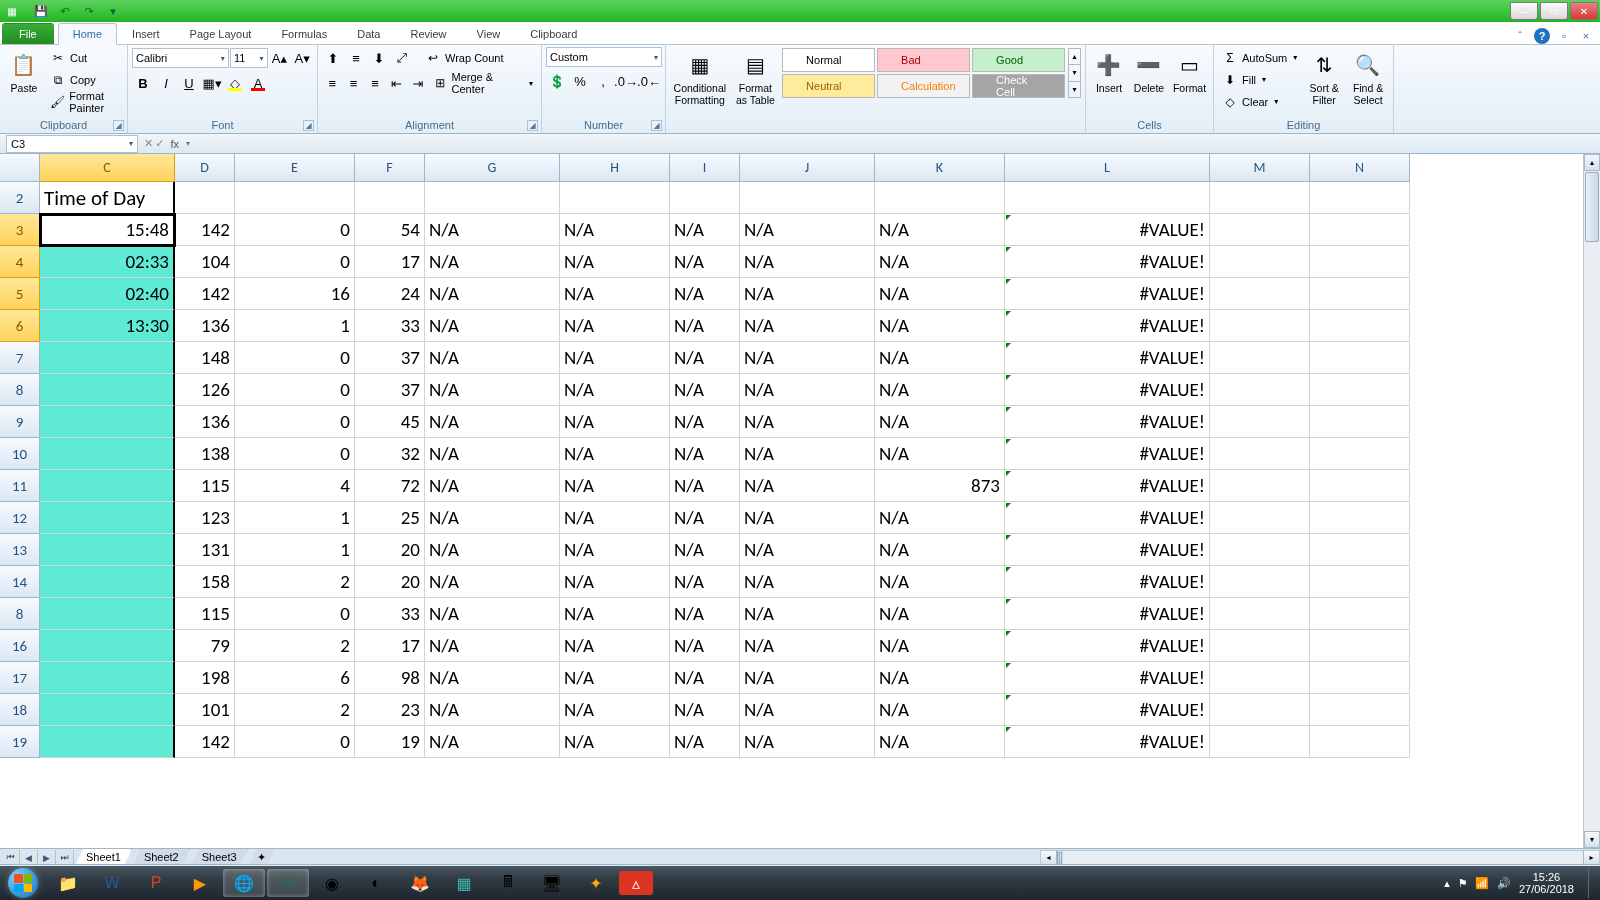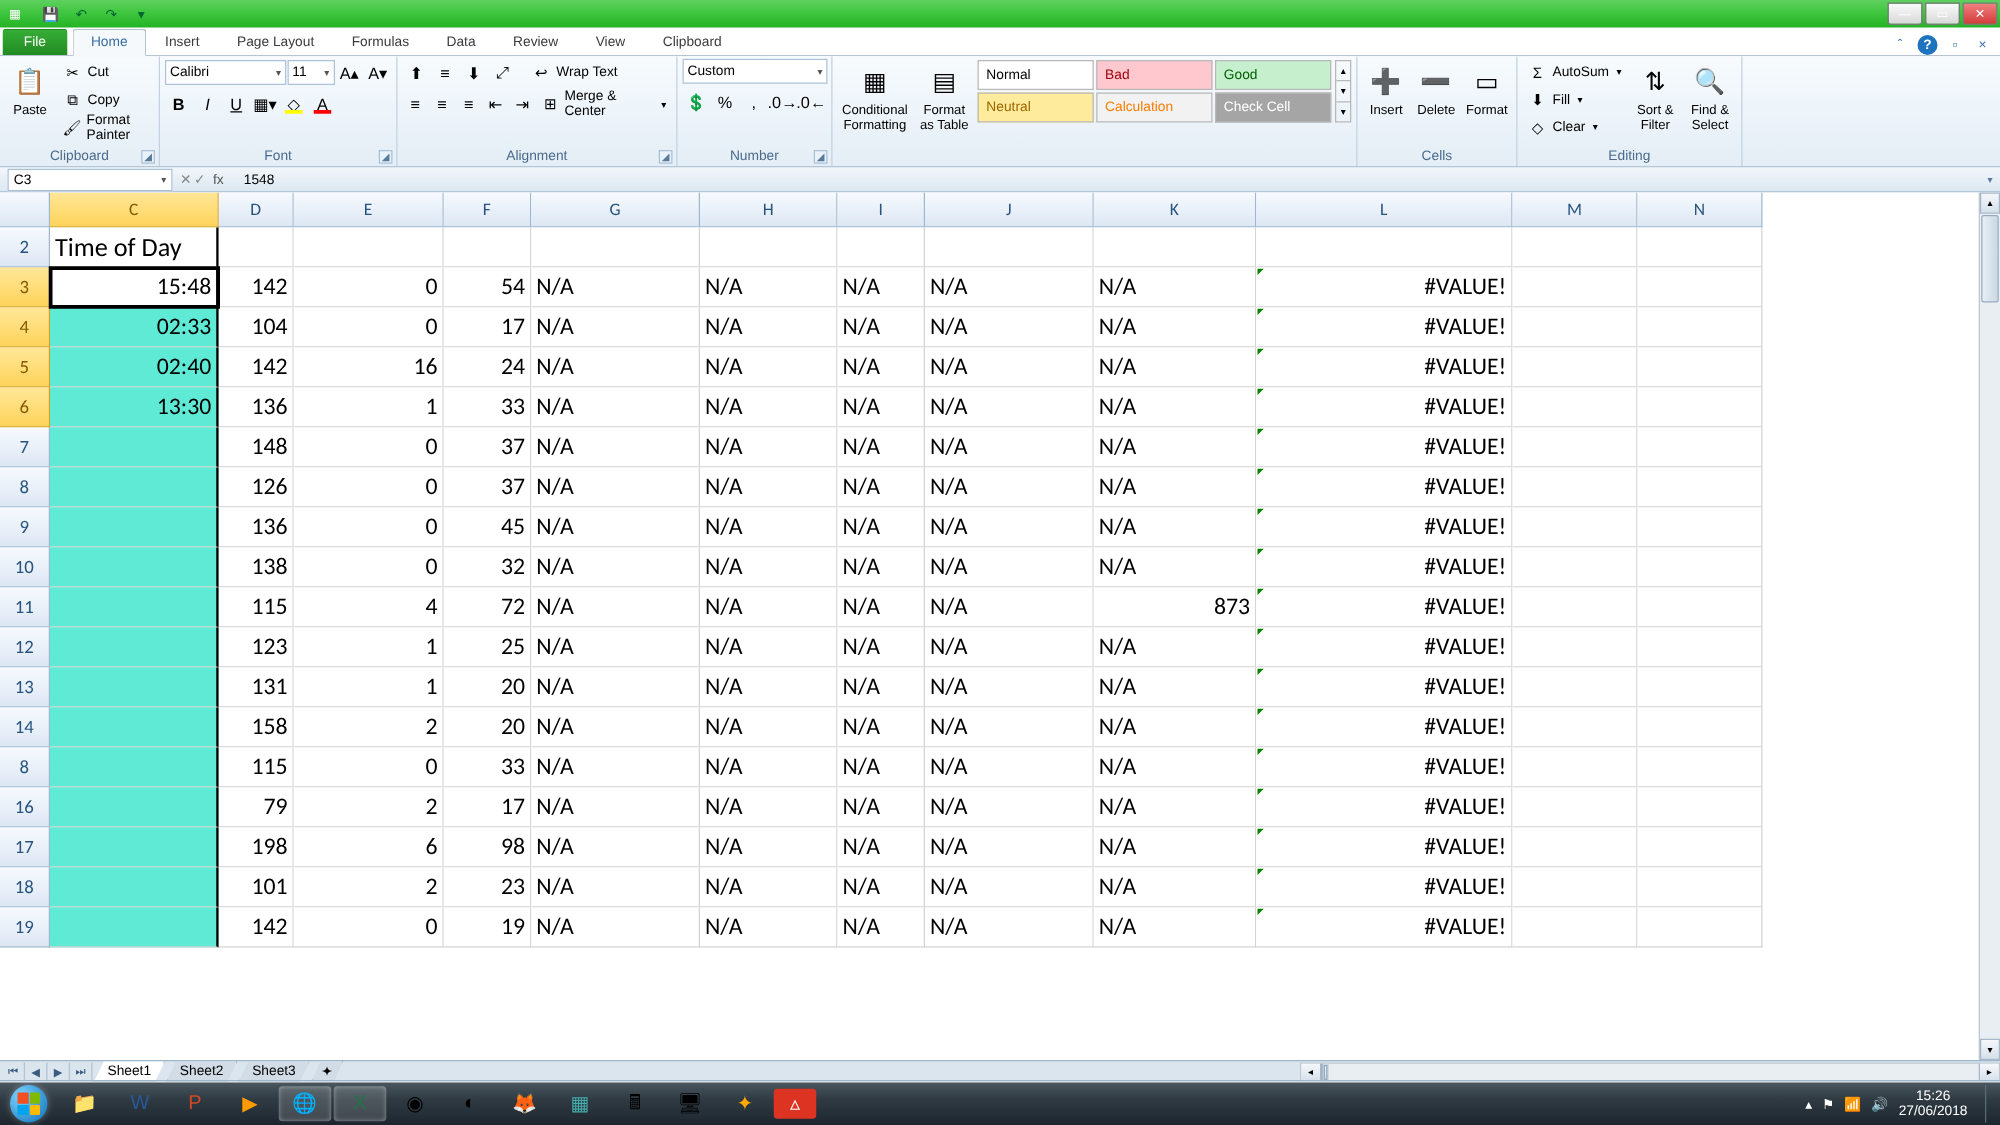--- a/index.html
+++ b/index.html
@@ -27,32 +27,32 @@
 .bigbtn{display:flex;flex-direction:column;align-items:center;justify-content:center;padding:2px 6px;gap:2px;cursor:pointer;min-width:40px}
 .bigbtn .ic{width:32px;height:32px;display:flex;align-items:center;justify-content:center;font-size:20px}
 .bigbtn .lb{font-size:10.5px;text-align:center;line-height:1.1}
 .col{display:flex;flex-direction:column;gap:1px}
 .smbtn{display:flex;align-items:center;gap:4px;padding:1px 4px;cursor:pointer;height:21px;font-size:11px}
 .smbtn .ic{width:16px;height:16px;display:flex;align-items:center;justify-content:center;font-size:12px}
 .row{display:flex;gap:1px;align-items:center;height:22px}
 .ddl{border:1px solid #abc3d8;background:#fff;height:20px;display:flex;align-items:center;padding:0 3px;font-size:11px}
 .ddl .arr{margin-left:auto;font-size:8px;color:#555;padding-left:4px}
 .iconbtn{width:22px;height:22px;display:flex;align-items:center;justify-content:center;cursor:pointer;border:1px solid transparent;font-size:13px}
-.stylebox{border:1px solid #b8b8b8;width:93px;height:24px;display:flex;align-items:center;padding:0 6px;font-size:11px;margin:1px}
+.stylebox{border:1px solid #b8b8b8;width:93px;height:24px;display:flex;align-items:center;padding:0 23px;font-size:11px;margin:1px}
 .stylebox.n{background:#fff}
 .stylebox.bad{background:#ffc7ce;color:#9c0006}
 .stylebox.good{background:#c6efce;color:#006100}
 .stylebox.neutral{background:#ffeb9c;color:#9c6500}
 .stylebox.calc{background:#f2f2f2;color:#fa7d00;font-style:normal}
 .stylebox.check{background:#a5a5a5;color:#fff}
 .namebox-row{height:20px;background:linear-gradient(#f2f6fa,#dce8f2);border-bottom:1px solid #9db6cc;display:flex;align-items:center}
 .namebox{width:132px;border:1px solid #aac0d5;background:#fff;height:18px;margin:1px 0 1px 6px;display:flex;align-items:center;padding:0 4px;font-size:11px}
 .namebox .arr{margin-left:auto;font-size:8px;color:#555}
 .fx-btns{display:flex;gap:2px;padding:0 6px;color:#888;font-size:11px}
-.fx-lbl{color:#555;font-size:11px;margin-right:14px}
+.fx-lbl{color:#555;font-size:11px;margin-right:1px}
 .fx-input{flex:1;border:none;background:transparent;font-size:11px;outline:none;height:18px;padding-left:2px}
 .grid-wrap{position:absolute;top:154px;left:0;right:0;bottom:52px;background:#fff;overflow:hidden}
 .grid{display:grid;position:absolute;top:0;left:0}
 .colhdr,.rowhdr,.corner{background:linear-gradient(#f7faff,#dce7f3);border-right:1px solid #9eb6ce;border-bottom:1px solid #9eb6ce;display:flex;align-items:center;justify-content:center;font-size:14px;color:#27537f;font-family:Calibri,sans-serif}
 .rowhdr{font-size:15px;justify-content:center}
 .colhdr.sel,.rowhdr.sel{background:linear-gradient(#ffe798,#ffd35b);color:#835900;border-color:#d4a017}
 .cell{border-right:1px solid #d4d4d4;border-bottom:1px solid #d4d4d4;font-family:Calibri,sans-serif;font-size:19px;display:flex;align-items:center;padding:0 4px;overflow:hidden;white-space:nowrap;background:#fff}
 .cell.hdr{font-size:21px}
 .cell.r{justify-content:flex-end}
 .cell.blue{background:#5eead4}
@@ -193,21 +193,21 @@
     <div class="body">
         <div class="col" style="gap:3px">
       <div class="row">
         <div class="iconbtn">⬆</div>
         <div class="iconbtn">≡</div>
         <div class="iconbtn">⬇</div>
         <div class="iconbtn">⤢</div>
         <div style="width:6px"></div>
         <div class="smbtn">
               <span class="ic">↩</span>
-              <span>Wrap Text</span>
+              <span>Wrap Count</span>
             </div>
       </div>
       <div class="row">
         <div class="iconbtn">≡</div>
         <div class="iconbtn">≡</div>
         <div class="iconbtn">≡</div>
         <div class="iconbtn">⇤</div>
         <div class="iconbtn">⇥</div>
         <div class="smbtn">
               <span class="ic">⊞</span>
@@ -332,21 +332,20 @@
 <div class="namebox-row">
   <div class="namebox">
       <span>C3</span>
       <span class="arr">▾</span>
     </div>
   <div class="fx-btns">
       <span>✕</span>
       <span>✓</span>
     </div>
   <span class="fx-lbl">fx</span>
-  <input class="fx-input" value="1548" style="">
   <span style="padding:0 6px;font-size:8px;color:#5a7a99">▾</span>
 </div>
 
 <div class="grid-wrap">
   <div class="grid" id="grid" style="grid-template-columns: 40px 135px 60px 120px 70px 135px 110px 70px 135px 130px 205px 100px 100px; grid-template-rows: 28px 32px 32px 32px 32px 32px 32px 32px 32px 32px 32px 32px 32px 32px 32px 32px 32px 32px 32px;">
       <div class="corner"></div>
       <div class="colhdr sel">C</div>
       <div class="colhdr">D</div>
       <div class="colhdr">E</div>
       <div class="colhdr">F</div>

